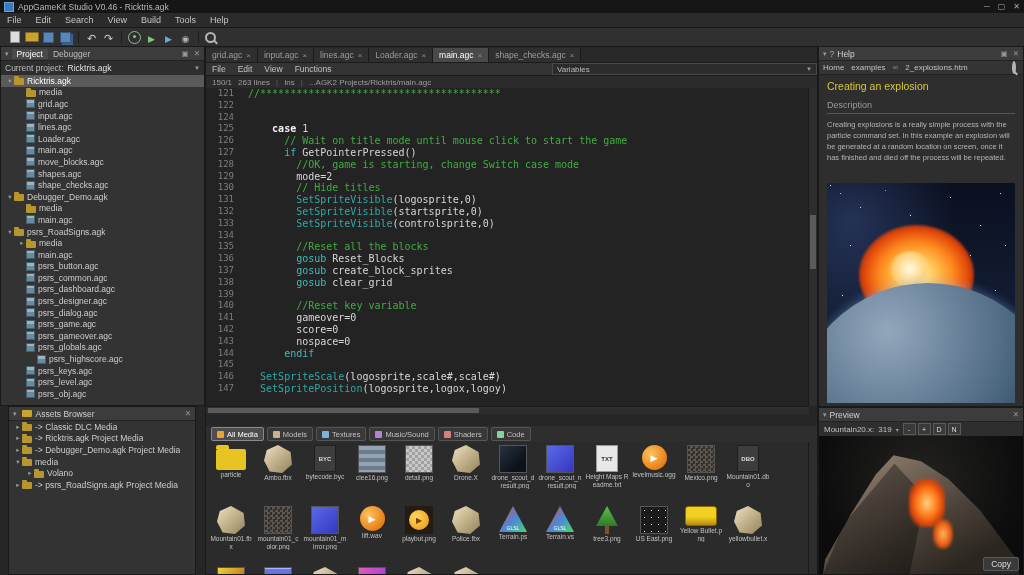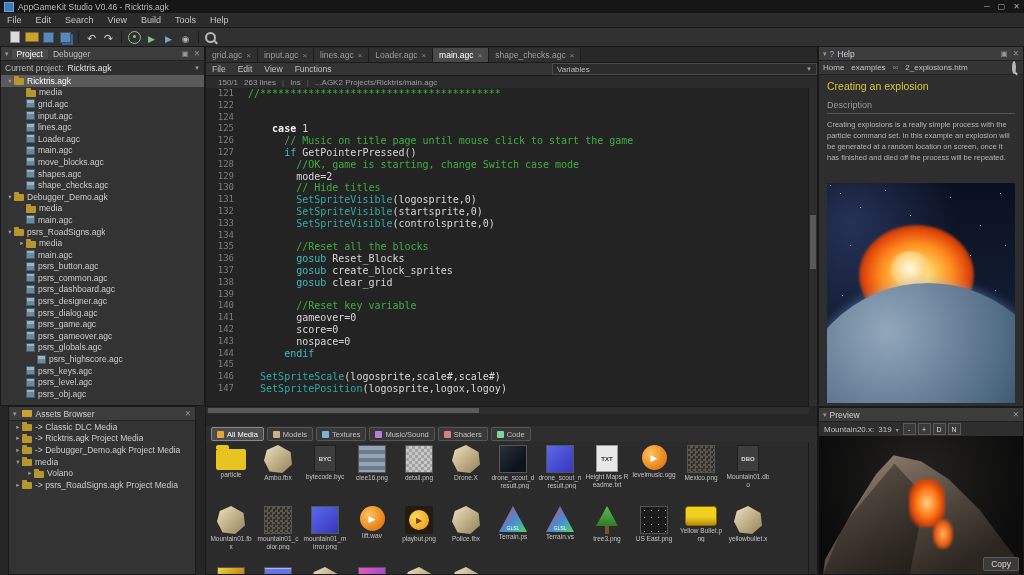--- a/index.html
+++ b/index.html
@@ -60,21 +60,21 @@
   
   #center{position:absolute;top:46px;left:205px;width:613px;height:529px;background:#262626;border:1px solid #191919;box-sizing:border-box;}
   .etabs{height:15px;background:#282828;border-bottom:1px solid #1b1b1b;display:flex;align-items:flex-end;overflow:hidden;}
   .etab{display:inline-flex;align-items:center;gap:4px;height:14px;padding:0 6px;font-size:8.5px;background:#2f2f2f;color:#9d9d9d;border-right:1px solid #1b1b1b;white-space:nowrap;}
   .etab.active{background:#4a4a4a;color:#fff;}
   .etab-close{font-size:8px;color:#8a8a8a;}
   .emenu{height:12px;background:#343434;border-bottom:1px solid #1b1b1b;display:flex;align-items:center;font-size:8.5px;color:#c2c2c2;}
   .emenu .menu-item{padding:0 6px;}
   .vars-dd{margin-left:auto;width:255px;height:10px;background:#2c2c2c;border:1px solid #4a4a4a;display:flex;align-items:center;font-size:8px;color:#bdbdbd;padding:0 4px;}
   .vars-dd .dd-arrow{margin-left:auto;}
-  .pathrow{height:13px;background:#2b2b2b;border-bottom:1px solid #1b1b1b;display:flex;align-items:center;font-size:8px;color:#9d9d9d;gap:6px;padding:0 12px;text-align:center;}
+  .pathrow{height:13px;background:#2b2b2b;border-bottom:1px solid #1b1b1b;display:flex;align-items:center;font-size:8px;color:#9d9d9d;gap:6px;padding:0 6px;text-align:center;}
   .pathrow .sep{color:#5f5f5f;}
   #code-area{position:absolute;top:41px;left:0;right:8px;height:318px;background:#232323;overflow:hidden;font-family:"DejaVu Sans Mono","Liberation Mono",monospace;}
   .code-line{display:flex;height:11.8px;line-height:11.8px;font-size:10px;white-space:pre;}
   .ln{width:28px;flex:none;text-align:right;color:#7d7d7d;padding-right:14px;font-size:9px;}
   .lc{white-space:pre;}
   .tok-t{color:#d6d6d6;}
   .tok-c{color:#3fae3f;}
   .tok-k{color:#3dbdbd;}
   .tok-f{color:#2fa8a8;}
   .tok-w{color:#f0f0f0;font-weight:bold;}
@@ -475,21 +475,21 @@
       <span class="sep">|</span>
       <span>Ins</span>
       <span class="sep">|</span>
       <span>...AGK2 Projects/Ricktris/main.agc</span>
     </div>
     <div id="code-area">
         <div class="code-line"><span class="ln">121</span><span class="lc"><span class="tok-c">//****************************************</span></span></div>
         <div class="code-line"><span class="ln">122</span><span class="lc"></span></div>
         <div class="code-line"><span class="ln">124</span><span class="lc"></span></div>
         <div class="code-line"><span class="ln">125</span><span class="lc"><span class="tok-t">    </span><span class="tok-w">case</span><span class="tok-t"> 1</span></span></div>
-        <div class="code-line"><span class="ln">126</span><span class="lc"><span class="tok-t">      </span><span class="tok-c">// Music on title page until mouse click to start the game</span></span></div>
+        <div class="code-line"><span class="ln">126</span><span class="lc"><span class="tok-t">      </span><span class="tok-c">// Wait on title mode until mouse click to start the game</span></span></div>
         <div class="code-line"><span class="ln">127</span><span class="lc"><span class="tok-t">      </span><span class="tok-k">if</span><span class="tok-t"> GetPointerPressed()</span></span></div>
         <div class="code-line"><span class="ln">128</span><span class="lc"><span class="tok-t">        </span><span class="tok-c">//OK, game is starting, change Switch case mode</span></span></div>
         <div class="code-line"><span class="ln">129</span><span class="lc"><span class="tok-t">        mode=2</span></span></div>
         <div class="code-line"><span class="ln">130</span><span class="lc"><span class="tok-t">        </span><span class="tok-c">// Hide titles</span></span></div>
         <div class="code-line"><span class="ln">131</span><span class="lc"><span class="tok-t">        </span><span class="tok-f">SetSpriteVisible</span><span class="tok-t">(logosprite,0)</span></span></div>
         <div class="code-line"><span class="ln">132</span><span class="lc"><span class="tok-t">        </span><span class="tok-f">SetSpriteVisible</span><span class="tok-t">(startsprite,0)</span></span></div>
         <div class="code-line"><span class="ln">133</span><span class="lc"><span class="tok-t">        </span><span class="tok-f">SetSpriteVisible</span><span class="tok-t">(controlsprite,0)</span></span></div>
         <div class="code-line"><span class="ln">134</span><span class="lc"></span></div>
         <div class="code-line"><span class="ln">135</span><span class="lc"><span class="tok-t">        </span><span class="tok-c">//Reset all the blocks</span></span></div>
         <div class="code-line"><span class="ln">136</span><span class="lc"><span class="tok-t">        </span><span class="tok-k">gosub</span><span class="tok-t"> Reset_Blocks</span></span></div>

